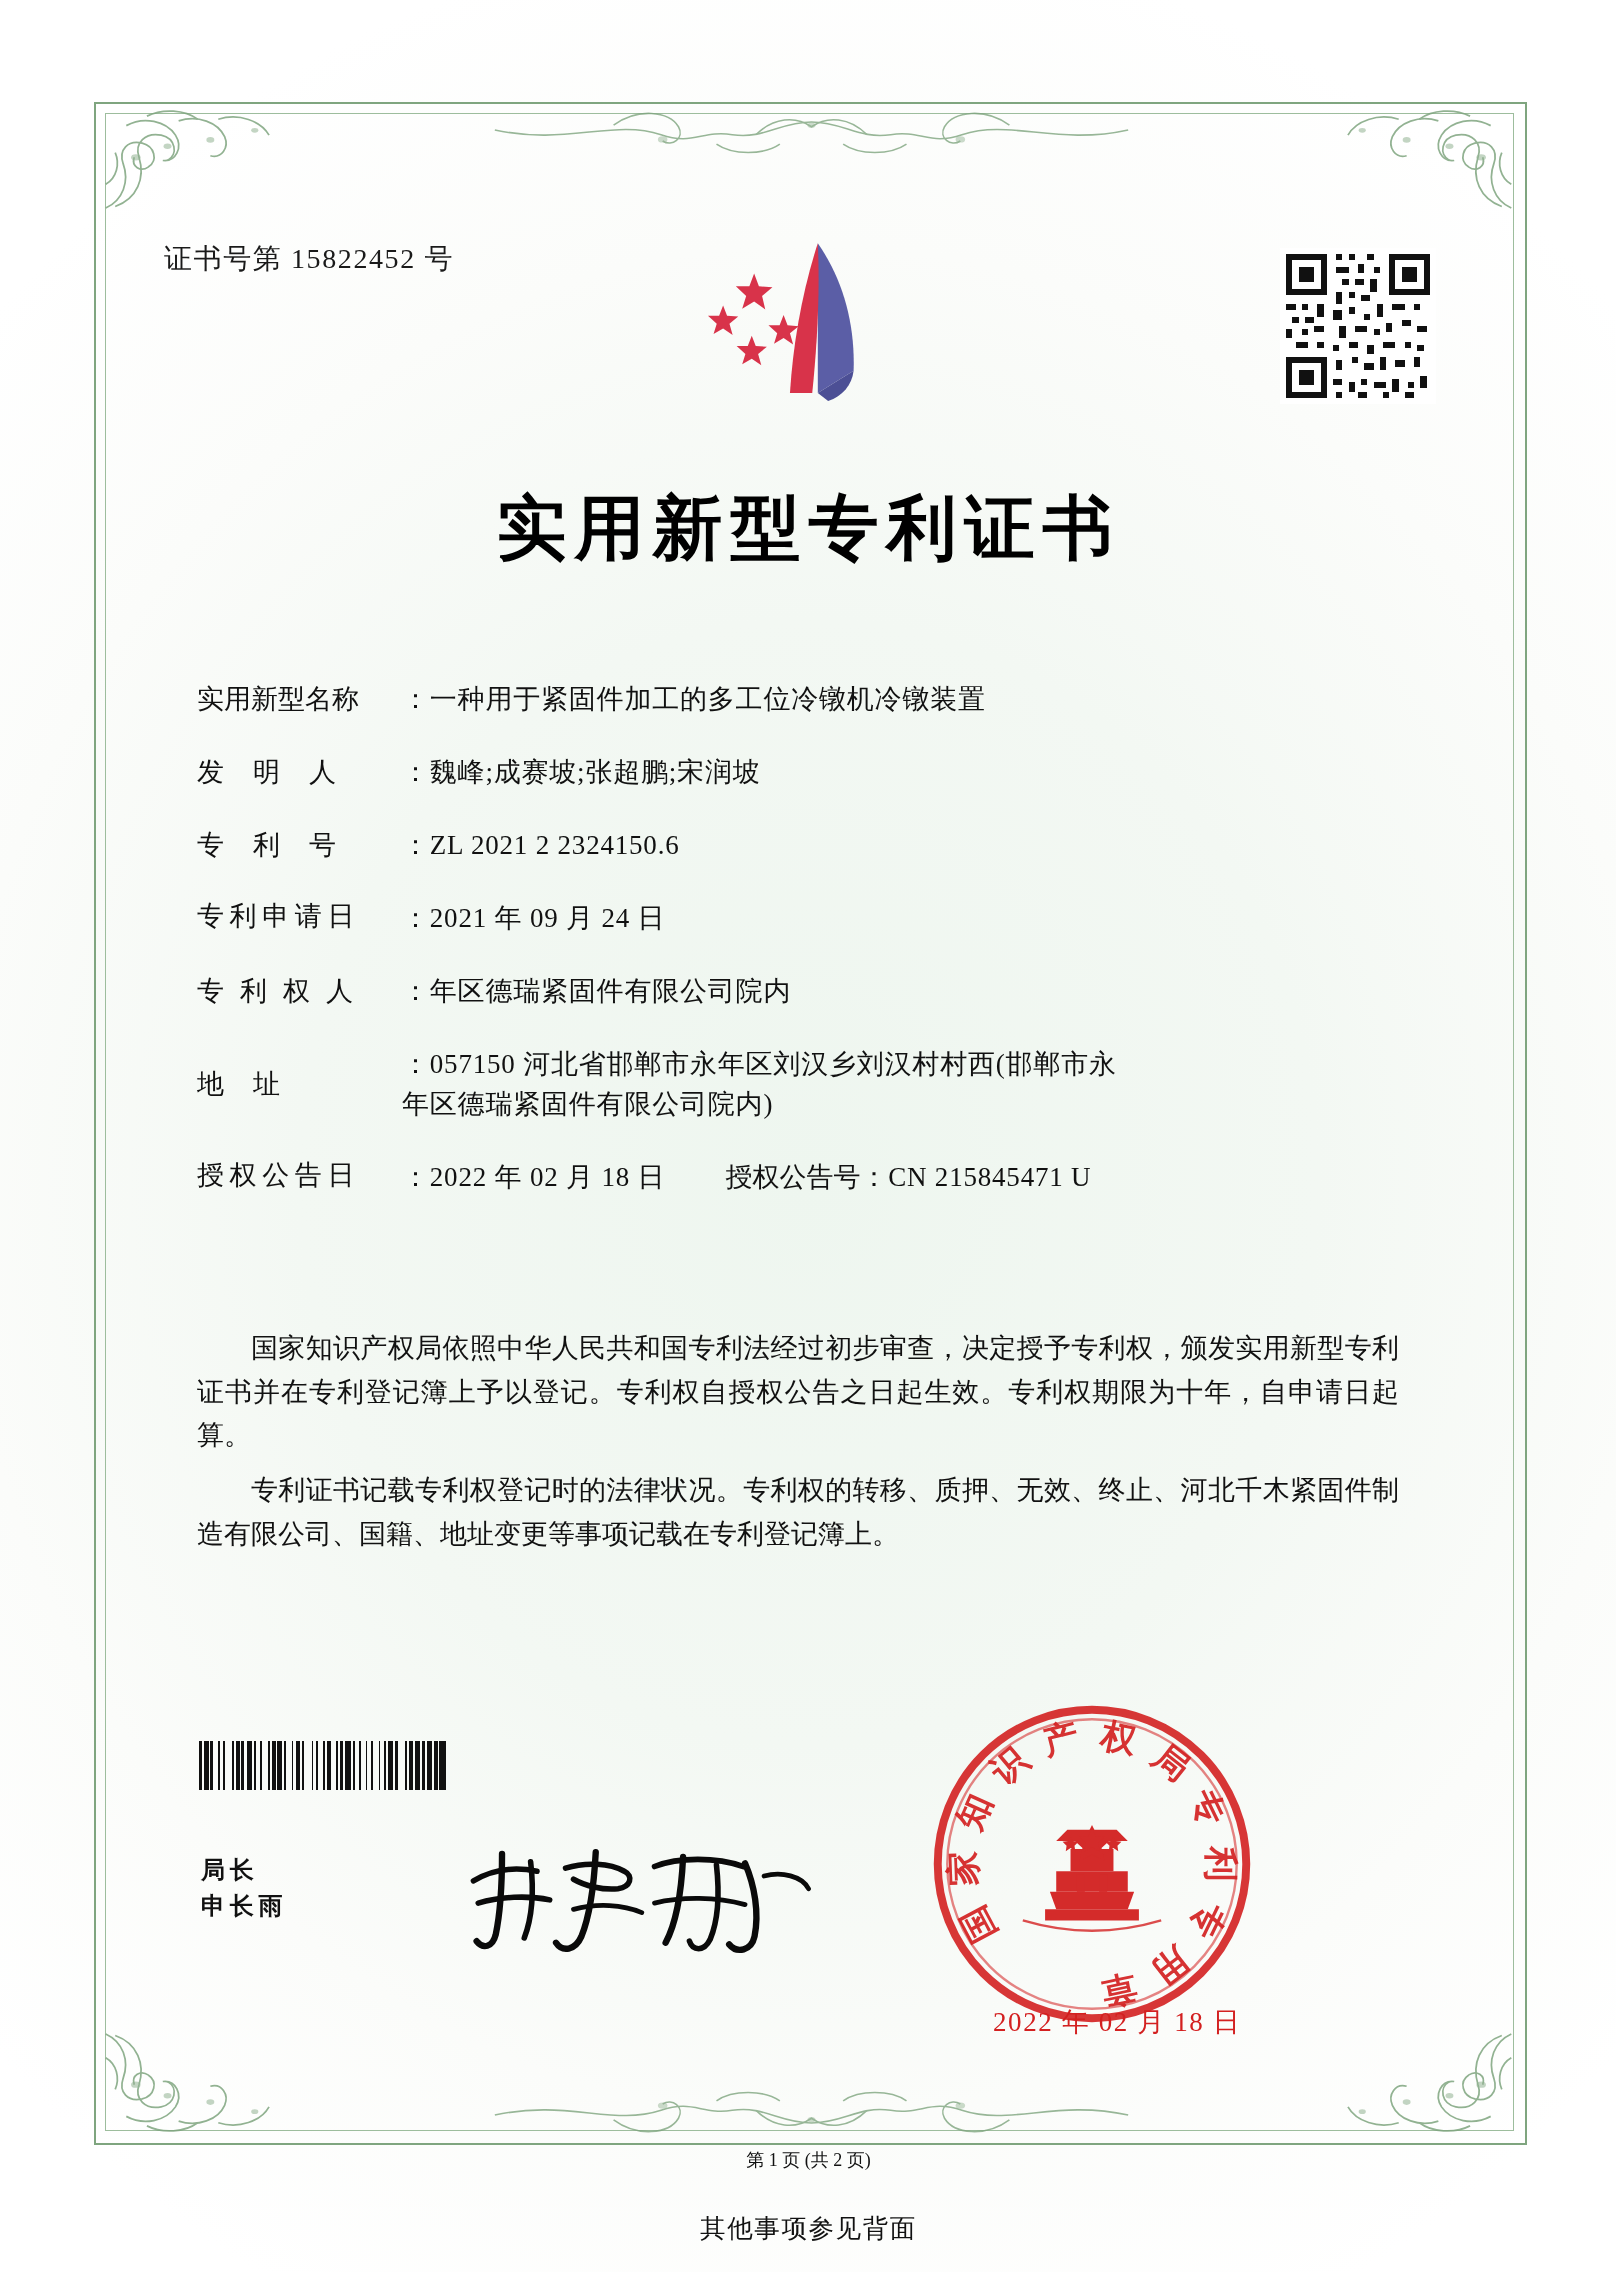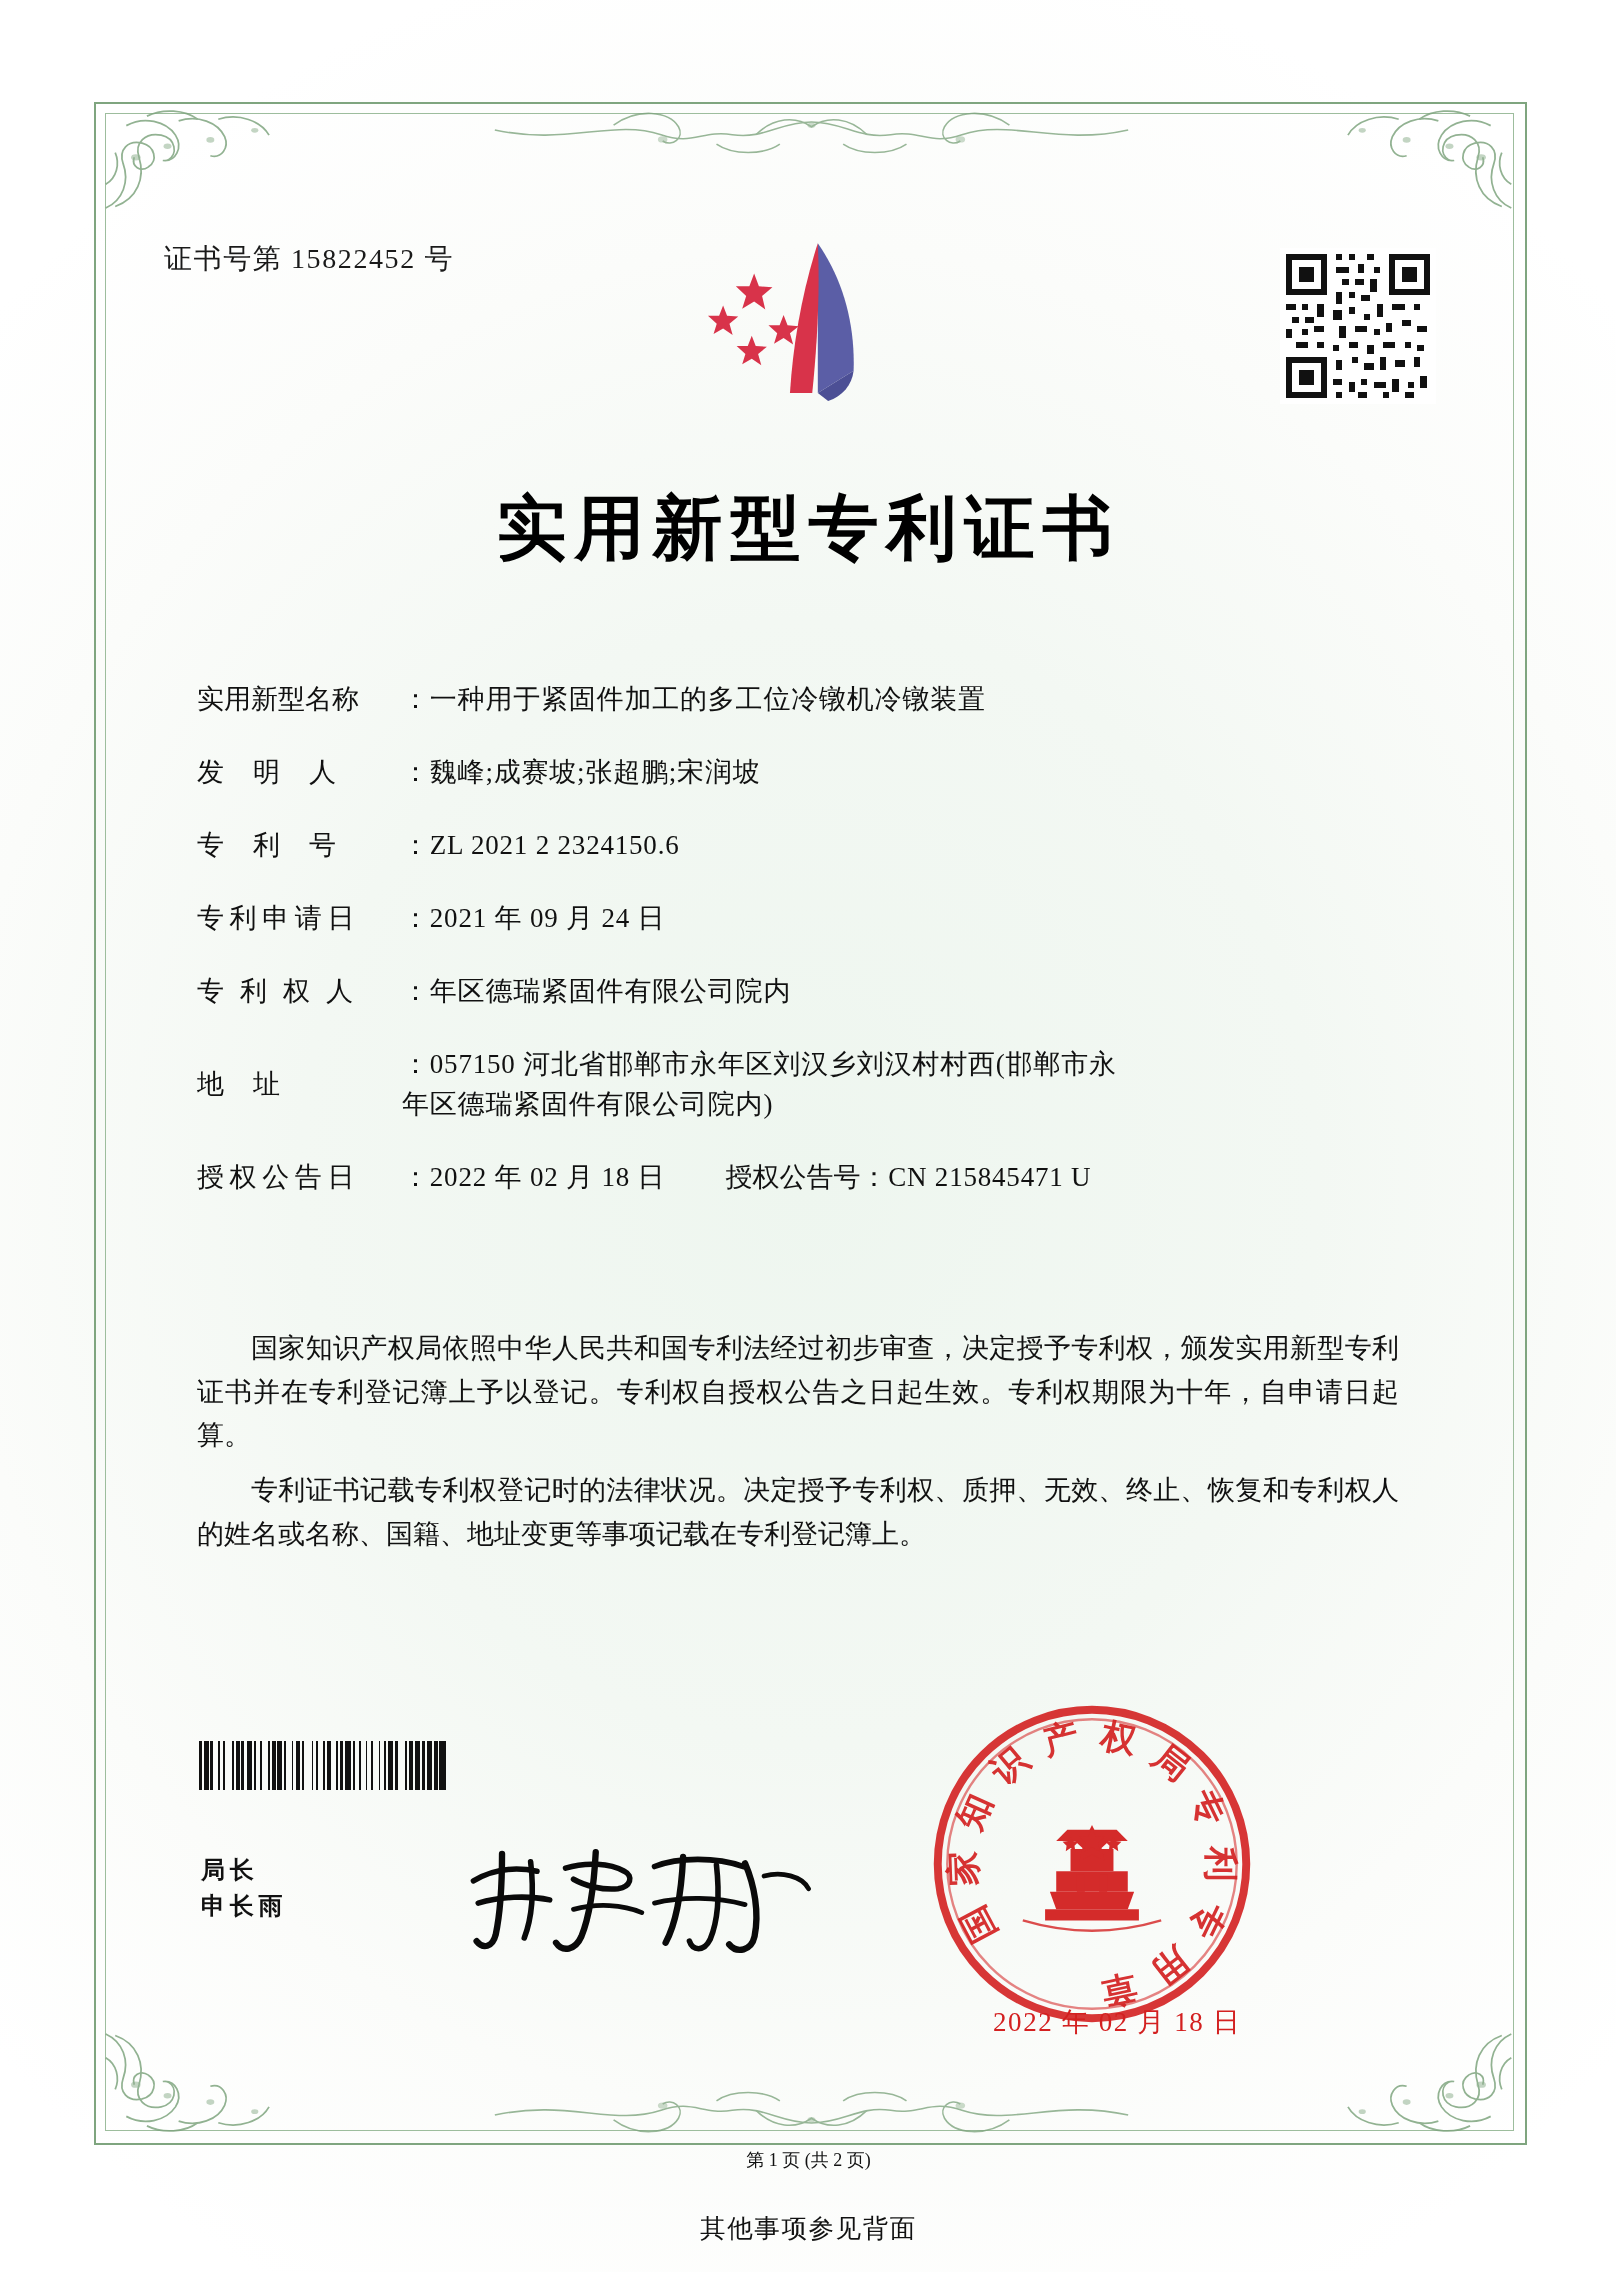--- a/index.html
+++ b/index.html
@@ -134,21 +134,21 @@
     margin-bottom: 46px;
     white-space: nowrap;
   }
   .field-label {
     width: 205px;
     flex: 0 0 205px;
     letter-spacing: 0px;
   }
   .field-label.spread  { letter-spacing: 16px; }
   .field-label.spread2 { letter-spacing: 29px; }
-  .field-label.spread3 { letter-spacing: 5.6px; }
+  .field-label.spread3 { letter-spacing: 5.6px; font-family: Liberation Mono, monospace; }
   .field-value {
     flex: 1 1 auto;
     letter-spacing: 0.8px;
     white-space: normal;
   }
   .field-value .line2 {
     display: block;
     margin-top: 12.7px;
   }
   .field-row.inline-two .field-value { flex: 0 0 auto; }
@@ -496,21 +496,21 @@
       <div class="field-label spread3">授权公告日</div>
       <div class="field-value">：<span>2022 年 02 月 18 日</span></div>
       <div class="field-label2">授权公告号</div>
       <div class="field-value">：<span>CN 215845471 U</span></div>
     </div>
 
   </div>
 
   <div class="paragraphs">
     <p>国家知识产权局依照中华人民共和国专利法经过初步审查，决定授予专利权，颁发实用新型专利证书并在专利登记簿上予以登记。专利权自授权公告之日起生效。专利权期限为十年，自申请日起算。</p>
-    <p>专利证书记载专利权登记时的法律状况。决定授予专利权、质押、无效、终止、恢复和专利权人的姓名或名称、国籍、地址变更等事项记载在专利登记簿上。</p>
+    <p>专利证书记载专利权登记时的法律状况。专利权的转移、质押、无效、终止、河北千木紧固件制造有限公司、国籍、地址变更等事项记载在专利登记簿上。</p>
   </div>
 
   <div class="barcode" id="barcode">
       <i style="width:3.2px;background:#111"></i>
       <i style="width:1.6px;background:transparent"></i>
       <i style="width:4.8px;background:#111"></i>
       <i style="width:1.6px;background:transparent"></i>
       <i style="width:2.4px;background:#111"></i>
       <i style="width:5.6px;background:transparent"></i>
       <i style="width:1.6px;background:#111"></i>

